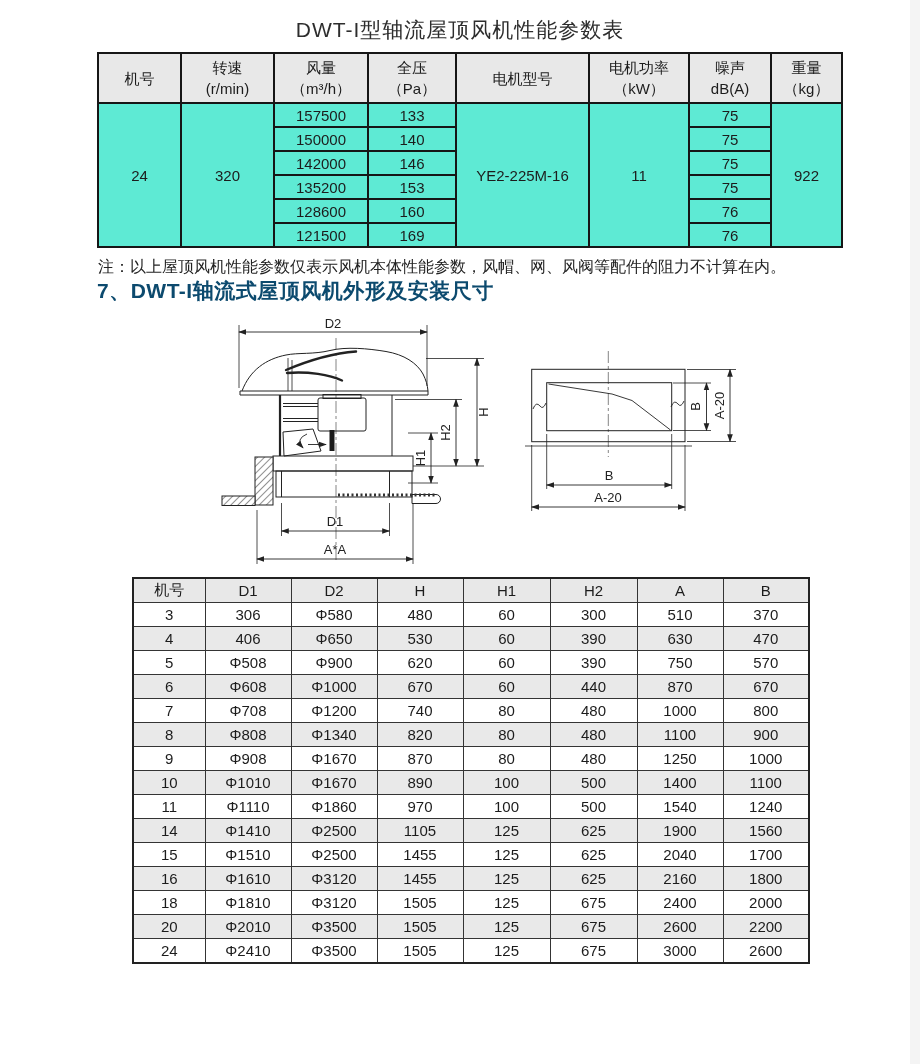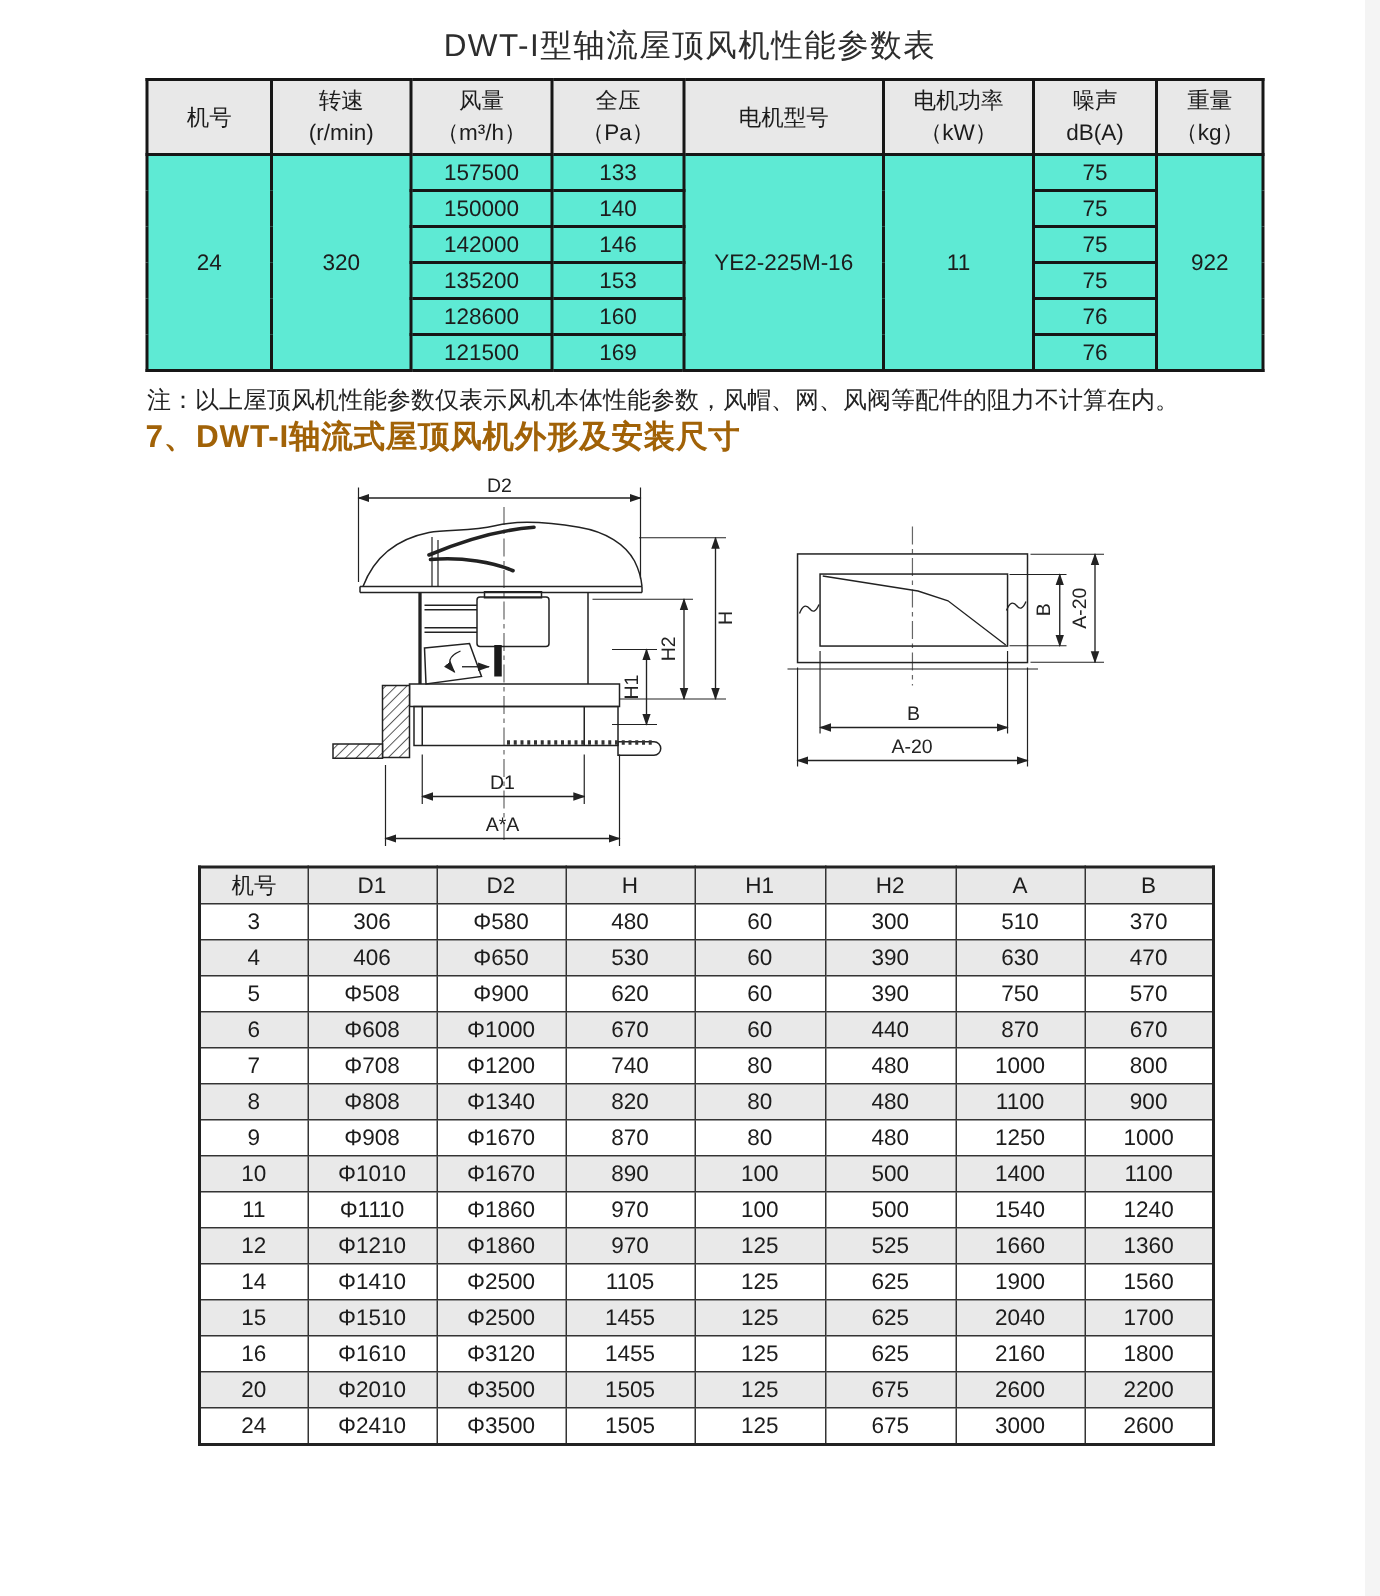--- a/index.html
+++ b/index.html
@@ -12,21 +12,21 @@
 
   table{border-collapse:collapse;table-layout:fixed;}
   .perf-table{position:absolute;top:52px;left:97px;width:744px;font-size:15px;}
   .perf-table th,.perf-table td{border:2px solid #161616;text-align:center;vertical-align:middle;padding:0;}
   .perf-table thead th{background:var(--header-bg,#e8e8e8);height:48px;font-weight:normal;line-height:1.4;}
   .perf-table tbody td{height:22px;background:#5eead4;}
 
   .note{position:absolute;top:257px;left:98px;margin:0;font-size:16px;color:#222;}
 
   .section-heading{position:absolute;top:277px;left:97px;margin:0;font-size:21px;
-    font-weight:bold;color:#a16207;letter-spacing:0.5px;}
+    font-weight:bold;color:#0c4a6e;letter-spacing:0.5px;}
 
   .drawing-svg{position:absolute;top:318px;left:0;}
   .drawing-svg text{font-size:13px;fill:#222;}
 
   .dim-table{position:absolute;top:577px;left:132px;width:676px;font-size:15px;border:2px solid #222;}
   .dim-table th,.dim-table td{border:1px solid #343434;text-align:center;vertical-align:middle;
     padding:0;height:23px;font-weight:normal;}
   .dim-table thead th{background:var(--header-bg,#e8e8e8);}
   .dim-table tbody tr:nth-child(even) td{background:var(--row-alt-bg,#e9e9e9);}
   .dim-table tbody td{background:#fff;}
@@ -350,30 +350,20 @@
           <td>11</td>
           <td>Φ1110</td>
           <td>Φ1860</td>
           <td>970</td>
           <td>100</td>
           <td>500</td>
           <td>1540</td>
           <td>1240</td>
         </tr>
         <tr>
-          <td>12</td>
-          <td>Φ1210</td>
-          <td>Φ1860</td>
-          <td>970</td>
-          <td>125</td>
-          <td>525</td>
-          <td>1660</td>
-          <td>1360</td>
-        </tr>
-        <tr>
           <td>14</td>
           <td>Φ1410</td>
           <td>Φ2500</td>
           <td>1105</td>
           <td>125</td>
           <td>625</td>
           <td>1900</td>
           <td>1560</td>
         </tr>
         <tr>
@@ -390,20 +380,30 @@
           <td>16</td>
           <td>Φ1610</td>
           <td>Φ3120</td>
           <td>1455</td>
           <td>125</td>
           <td>625</td>
           <td>2160</td>
           <td>1800</td>
         </tr>
         <tr>
+          <td>18</td>
+          <td>Φ1810</td>
+          <td>Φ3120</td>
+          <td>1505</td>
+          <td>125</td>
+          <td>675</td>
+          <td>2400</td>
+          <td>2000</td>
+        </tr>
+        <tr>
           <td>20</td>
           <td>Φ2010</td>
           <td>Φ3500</td>
           <td>1505</td>
           <td>125</td>
           <td>675</td>
           <td>2600</td>
           <td>2200</td>
         </tr>
         <tr>

